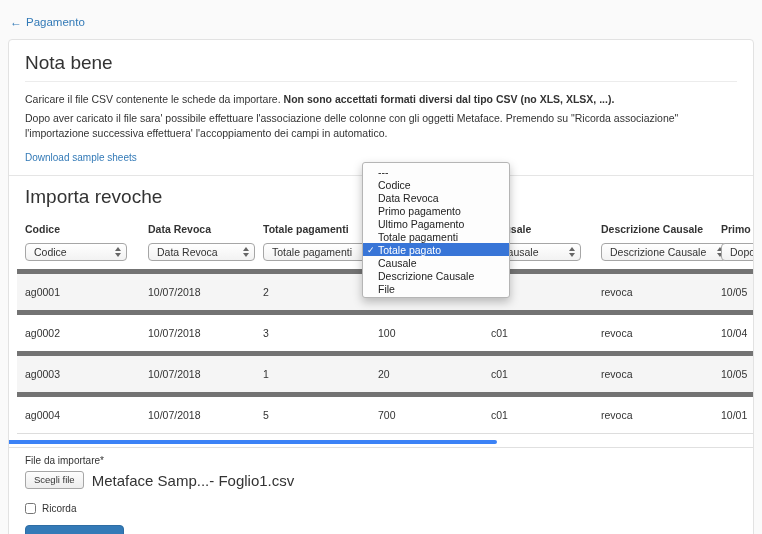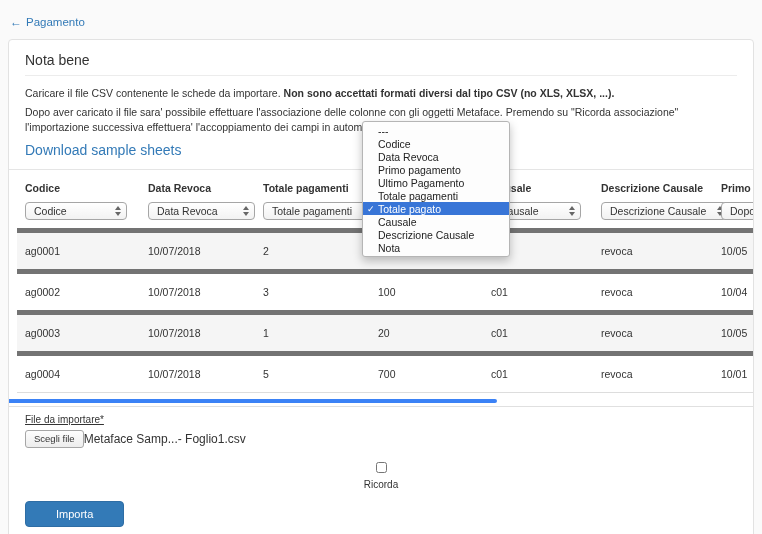--- a/index.html
+++ b/index.html
@@ -13,25 +13,25 @@
   .page { padding:12px 8px 0; }
   .back { display:inline-flex; align-items:center; gap:4px; color:#337ab7;
           text-decoration:none; font-size:11.5px; margin-left:2px; cursor:pointer; }
   .back-arrow { font-size:12px; }
 
   .card { background:#fff; border:1px solid #e2e2e2; border-radius:4px;
           margin-top:9px; position:relative; overflow:hidden; }
 
   .sec { padding:12px 16px; }
   .sec-note { padding:12px 16px 10px; }
-  .sec-title { font-size:14px; font-weight:400; color:#333; margin:0 0 7px; }
+  .sec-title { font-size:19px; font-weight:400; color:#333; margin:0 0 7px; }
   .title-rule { border-top:1px solid #ececec; margin:0 0 10px; }
   .note-line { margin:0 0 5px; font-size:10.5px; line-height:1.38; color:#333; }
   .note-line.second { margin:0 0 7px; }
-  .dl-link { color:#337ab7; font-size:14px; text-decoration:none; display:inline-block; cursor:pointer; }
+  .dl-link { color:#337ab7; font-size:10px; text-decoration:none; display:inline-block; cursor:pointer; }
   .card-divider { border-top:1px solid #e5e5e5; }
 
   .sec-import { padding:10px 16px 14px; }
   .sec-import .sec-title { margin:0 0 13px; }
 
   table.map-table { border-collapse:collapse; table-layout:fixed; width:851px;
                     margin-left:-8px; font-size:10.5px; }
   .map-table th { font-weight:bold; text-align:left; padding:2px 8px 5px;
                   font-size:10.5px; white-space:nowrap; overflow:hidden; color:#333; }
   .sel-cell { padding:3px 8px 8px; position:relative; }
@@ -63,29 +63,29 @@
            box-shadow:0 4px 10px rgba(0,0,0,.25); padding:2px 0; z-index:30; }
   .popup-item { display:flex; align-items:center; height:13px; padding:0 10px 0 4px;
                 font-size:10.5px; color:#222; white-space:nowrap; cursor:default; }
   .popup-check { width:11px; font-size:9px; flex:none; }
   .popup-item.selected { background:#3875d7; color:#fff; }
 
   .hscroll { height:4px; background:#3b82f6; width:68.5%;
              margin:6px 0 0 -16px; border-radius:0 2px 2px 0; }
   .table-bottom-divider { border-top:1px solid #e0e0e0; margin:3px -16px 7px; }
 
-  .file-label { font-size:10px; color:#333; margin:2px 0 5px;text-decoration:underline; }
-  .file-row { display:flex; align-items:center; gap:0; }
+  .file-label { font-size:10px; color:#333; margin:2px 0 5px; }
+  .file-row { display:flex; align-items:center; gap:8px; }
   .file-btn { font-size:9.5px; padding:0 8px; height:18px; line-height:16px;
               border:1px solid #a6a6a6; border-radius:3px; color:#333;
               background:linear-gradient(#fdfdfd,#ededed); font-family:inherit; cursor:pointer; }
-  .file-name { font-size:12px; color:#333; }
+  .file-name { font-size:15px; color:#333; }
 
   .remember { display:flex; align-items:center; gap:6px; margin:14px 0 0;
-              font-size:10px; color:#333; cursor:pointer;flex-direction:column; }
+              font-size:10px; color:#333; cursor:pointer; }
   .remember input { width:11px; height:11px; margin:0; }
 
   .btn-primary { margin-top:11px; background:#337ab7; border:1px solid #2e6da4;
                  color:#fff; font-size:11px; padding:6px 30px; border-radius:4px;
                  font-family:inherit; cursor:pointer; display:inline-block; }
 </style>
 </head>
 <body>
 
 <div class="page">
@@ -101,20 +101,21 @@
       <h2 class="sec-title">Nota bene</h2>
       <div class="title-rule"></div>
       <p class="note-line"><span>Caricare il file CSV contenente le schede da importare. </span><strong>Non sono accettati formati diversi dal tipo CSV (no XLS, XLSX, ...).</strong></p>
       <p class="note-line second">Dopo aver caricato il file sara' possibile effettuare l'associazione delle colonne con gli oggetti Metaface. Premendo su "Ricorda associazione" l'importazione successiva effettuera' l'accoppiamento dei campi in automatico.</p>
       <a class="dl-link" href="#">Download sample sheets</a>
     </section>
 
     <div class="card-divider"></div>
 
     <section class="sec sec-import">
+      <h2 class="sec-title">Importa revoche</h2>
 
       <table class="map-table">
         <colgroup>
           <col style="width:123px">
             <col style="width:115px">
             <col style="width:115px">
           <col style="width:113px">
             <col style="width:110px">
             <col style="width:120px">
           <col style="width:155px">
@@ -197,21 +198,21 @@
                 <div class="popup-item">
                     <span class="popup-check"></span>
                     <span>Causale</span>
                   </div>
                 <div class="popup-item">
                     <span class="popup-check"></span>
                     <span>Descrizione Causale</span>
                   </div>
                 <div class="popup-item">
                     <span class="popup-check"></span>
-                    <span>Nota</span>
+                    <span>File</span>
                   </div>
               </div>
             </td>
             <td class="sel-cell">
               <div class="sel">
                 <span class="sel-label">Causale</span>
                 <span class="sel-arrows">
                     <i class="tri tri-up"></i>
                     <i class="tri tri-down"></i>
                   </span>

